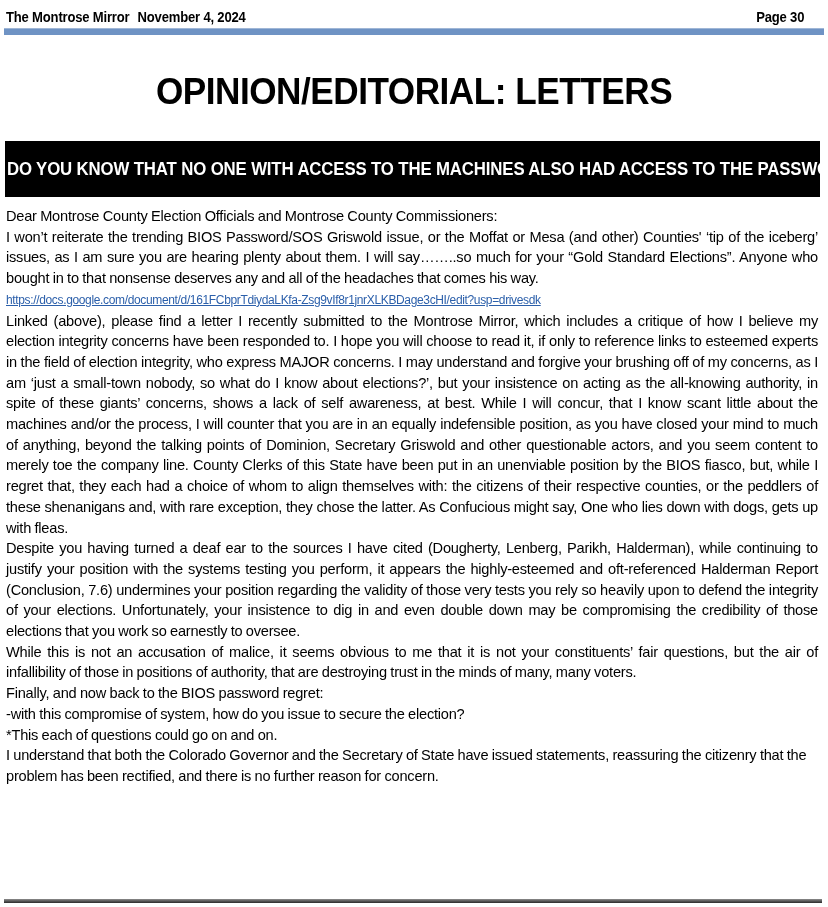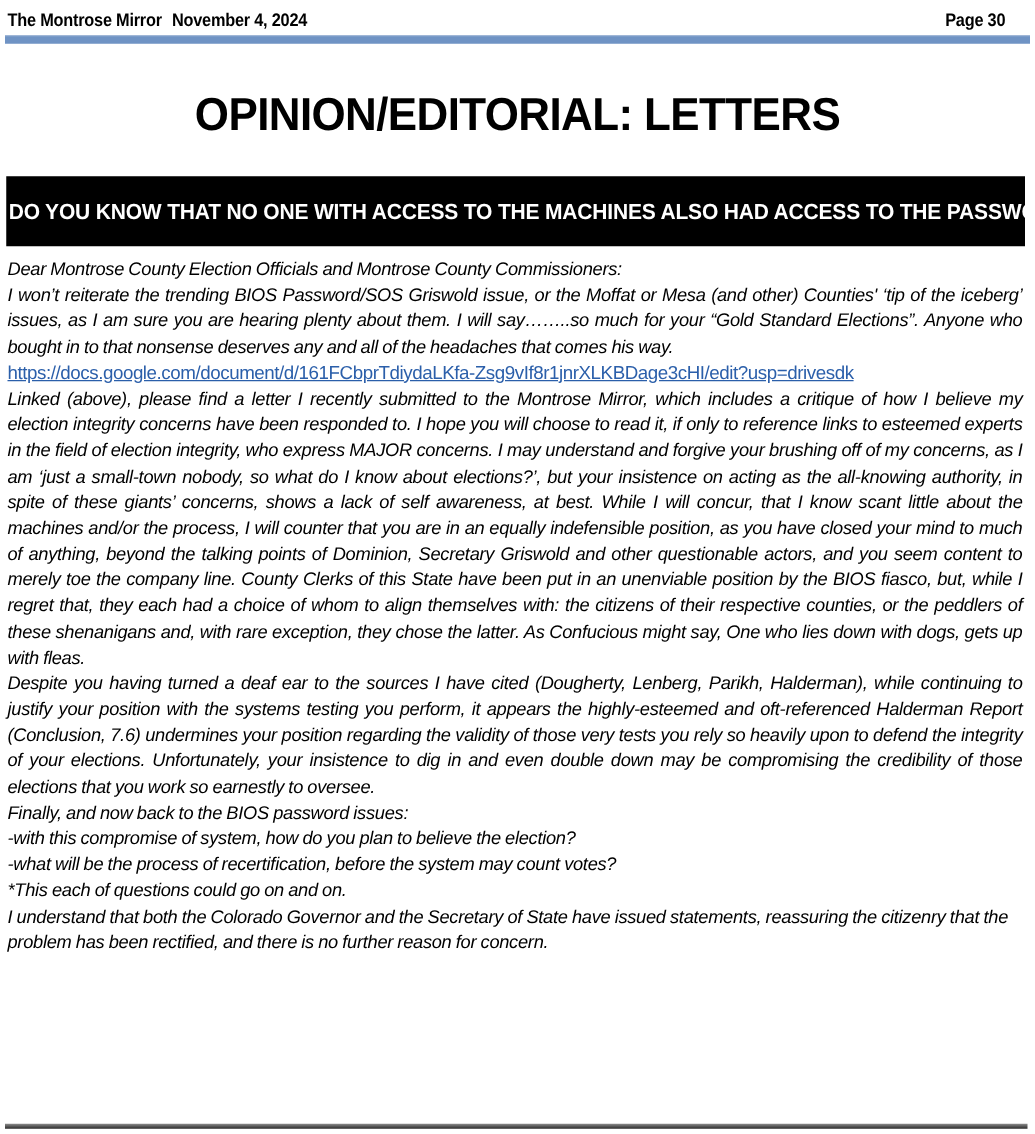--- a/index.html
+++ b/index.html
@@ -89,32 +89,30 @@
     font-size: 14.6px;
     line-height: 20.7px;
     text-align: left;
     letter-spacing: -0.22px;
   }
   .article p {
     margin: 0;
     word-spacing: -0.4px;
   }
   .salutation {
-    font-style: italic;
   }
   .link-line {
     color: #2b5faa;
     text-decoration: underline;
-    font-size: 15px;
+    font-size: 12px;
     letter-spacing: -0.35px;
   }
   .body-block {
     text-align: justify;
     text-justify: inter-word;
-    font-style: italic;
   }
   .body-block.no-justify { text-align: left; }
 
   
   .rule-footer {
     position: absolute;
     left: 4px;
     right: 6px;
     top: 899px;
     height: 4px;
@@ -143,25 +141,25 @@
   <p class="salutation">Dear Montrose County Election Officials and Montrose County Commissioners:</p>
 
   <p class="body-block">I won’t reiterate the trending BIOS Password/SOS Griswold issue, or the Moffat or Mesa (and other) Counties' ‘tip of the iceberg’ issues, as I am sure you are hearing plenty about them. I will say……..so much for your “Gold Standard Elections”. Anyone who bought in to that nonsense deserves any and all of the headaches  that comes his way.</p>
 
   <p><a class="link-line" href="#">https://docs.google.com/document/d/161FCbprTdiydaLKfa-Zsg9vIf8r1jnrXLKBDage3cHI/edit?usp=drivesdk</a></p>
 
   <p class="body-block"> Linked (above), please find a letter I recently submitted to the Montrose Mirror, which includes a critique of how I believe my election integrity concerns have been responded to. I hope you will choose to read it, if only to reference links to esteemed experts in the field of election integrity, who express MAJOR concerns. I may understand and forgive your brushing off of my concerns, as I am ‘just a small-town nobody, so what do I know about elections?’, but your insistence on acting as the all-knowing authority, in spite of these giants’ concerns, shows a lack of self awareness, at best. While I will concur, that I know scant little about the machines and/or the process, I will counter that you are in an equally indefensible position, as you have closed your mind to much of anything, beyond the talking points of Dominion, Secretary Griswold and other questionable actors, and you seem content to merely toe the company line. County Clerks of this State have been put in an unenviable position by the BIOS fiasco, but, while I regret that, they each had a choice of whom to align themselves with: the citizens of their respective counties, or the peddlers of these shenanigans and, with rare exception, they chose the latter. As Confucious might say, One who lies down with dogs, gets up with fleas.</p>
 
   <p class="body-block"> Despite you having turned a deaf ear to the sources I have cited (Dougherty, Lenberg, Parikh, Halderman), while continuing to justify your position with the systems testing you perform, it appears the highly-esteemed and oft-referenced Halderman Report (Conclusion, 7.6) undermines your position regarding the validity of those very tests you rely so heavily upon to defend the integrity of your elections. Unfortunately, your insistence to dig in and even double down may be compromising the credibility of those elections that you work so earnestly to oversee.</p>
 
+  <p class="body-block"> While this is not an accusation of malice, it seems obvious to me that it is not your constituents’ fair questions, but the air of infallibility of those in positions of authority, that are destroying trust in the minds of many, many voters.</p>
 
-  <p class="body-block no-justify">Finally, and now back to the BIOS password issues:</p>
+  <p class="body-block no-justify">Finally, and now back to the BIOS password regret:</p>
 
-  <p class="body-block no-justify">-with this compromise of system, how do you plan to believe the election?</p>
-  <p class="body-block no-justify">-what will be the process of recertification, before the system may count votes?</p>
+  <p class="body-block no-justify">-with this compromise of system, how do you issue to secure the election?</p>
 
 
   <p class="body-block no-justify">*This each of questions could go on and on.</p>
 
   <p class="body-block no-justify">I understand that both the Colorado Governor and the Secretary of State have issued statements, reassuring the citizenry that the problem has been rectified, and there is no further reason for concern.</p>
 
 </div>
 
 <div class="rule-footer"></div>
 

